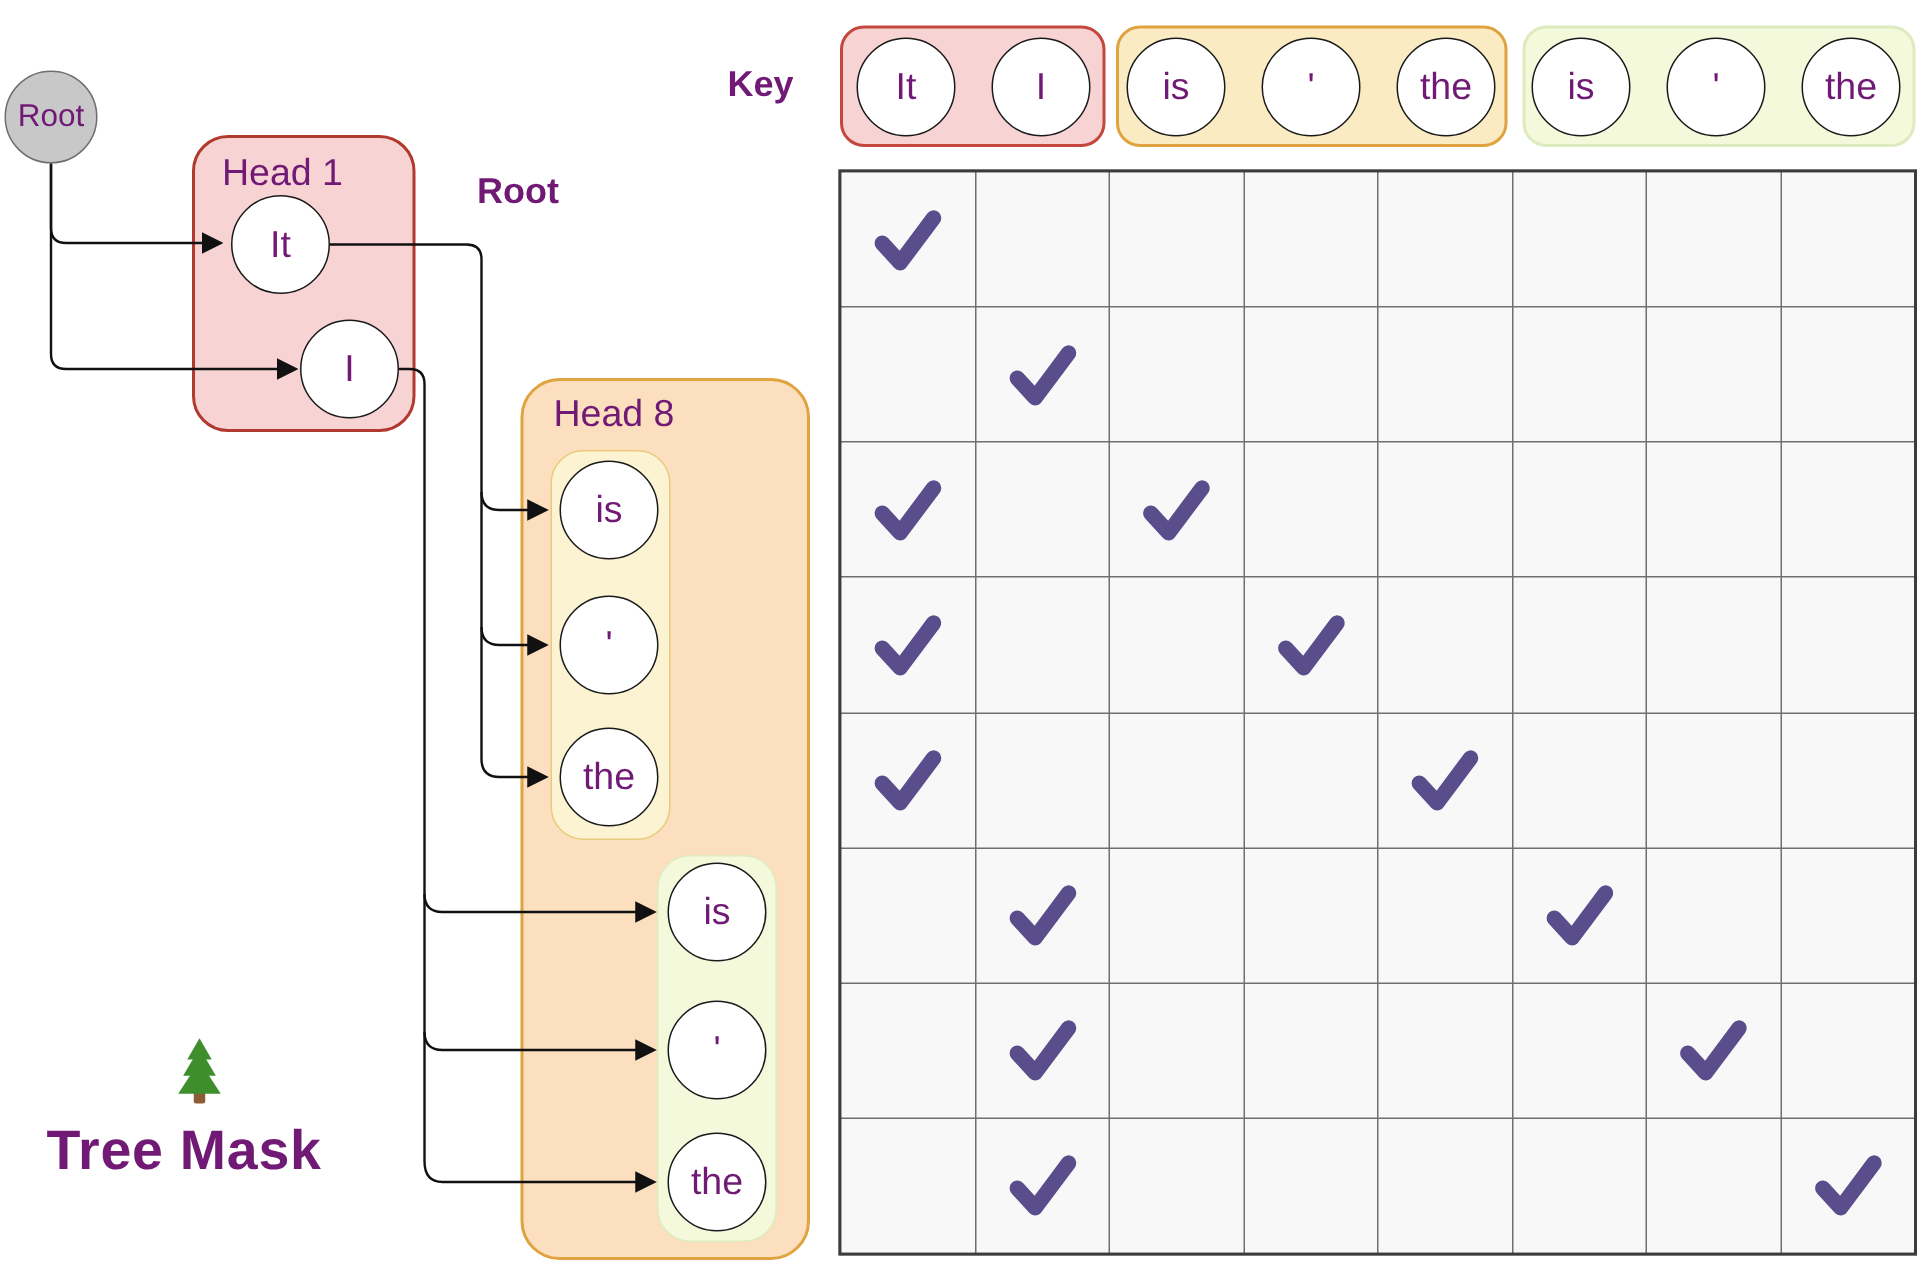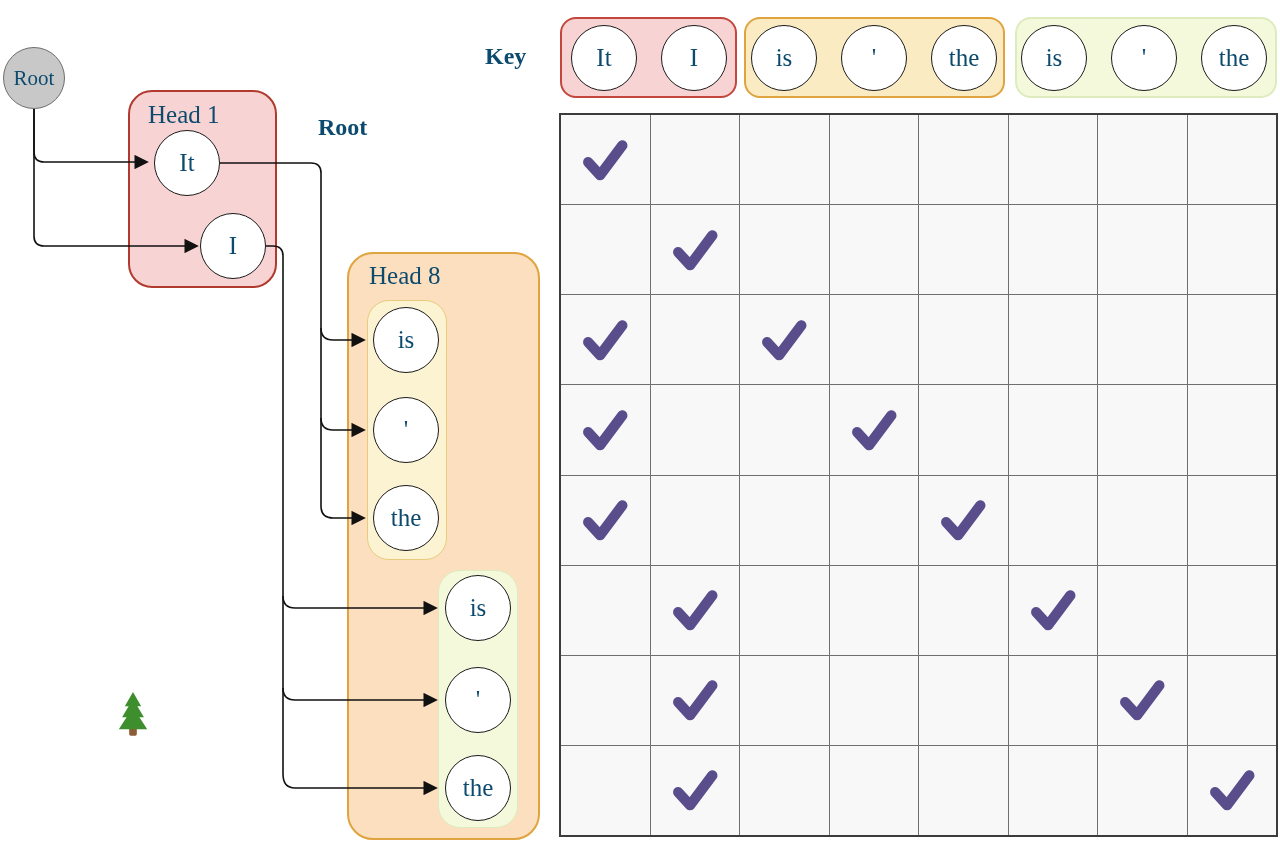--- a/index.html
+++ b/index.html
@@ -1,18 +1,18 @@
 <!DOCTYPE html>
 <html style="--check: #594D8C; --head1-fill: #F8D3D4; --head1-border: #B03A2E; --head2-fill: #FBDFBE; --head2-border: #DFA43F; --group-yellow-fill: #FCF3D2; --group-yellow-border: #EACB7C; --group-green-fill: #F3F9DA; --group-green-border: #DDEBBE; --key-cream-fill: #FAEBC3; --root-fill: #C8C8C8; --tree-green: #3E8E2E; --tree-trunk: #8D5B35;"><head>
 <meta charset="utf-8">
 <style>
   html,body{margin:0;padding:0;background:#ffffff;}
   #canvas{
     position:relative;width:1280px;height:844px;overflow:hidden;
-    font-family:Liberation Serif, serif;color:#0c4a6e;background:#fff;
+    font-family:Liberation Sans, sans-serif;color:#701a75;background:#fff;
   }
   .abs{position:absolute;}
   
   .group-box{position:absolute;box-sizing:border-box;z-index:1;}
   .head1-box{background:var(--head1-fill);border:2px solid var(--head1-border);border-radius:24px;}
   .head2-box{background:var(--head2-fill);border:2px solid var(--head2-border);border-radius:26px;}
   .yellow-box{background:var(--group-yellow-fill);border:1.5px solid var(--group-yellow-border);border-radius:22px;}
   .green-box{background:var(--group-green-fill);border:1.5px solid var(--group-green-border);border-radius:22px;}
   .key-box{position:absolute;box-sizing:border-box;top:17px;height:81px;border-radius:16px;z-index:1;}
   .key-box.pink{background:var(--head1-fill);border:2px solid #C4473E;}
@@ -103,20 +103,21 @@
       <path d="M283,688 Q283,700 295,700 H435" marker-end="url(#ah)"></path>
     </g>
   </svg>
 
   <svg class="abs" style="left:110px;top:691px;z-index:20;" width="46" height="48" viewBox="0 0 40 44">
     <rect x="16.5" y="32" width="7" height="9" rx="1.5" fill="#8D5B35"></rect>
     <path d="M20,15 L33,35 L7,35 Z" fill="#3E8E2E"></path>
     <path d="M20,7 L30,24 L10,24 Z" fill="#3E8E2E"></path>
     <path d="M20,1 L27.5,14 L12.5,14 Z" fill="#3E8E2E"></path>
   </svg>
+  <div class="title" style="left:31px;top:746px;">Tree Mask</div>
 
   <div class="big-label" style="left:485px;top:43px;">Key</div>
 
   <div class="key-box pink" style="left:560px;width:177px;"></div>
   <div class="key-box cream" style="left:744px;width:261px;"></div>
   <div class="key-box lime" style="left:1015px;width:262px;"></div>
 
   <div class="node" style="left:571px;top:25px;">
     <span>It</span>
   </div>

